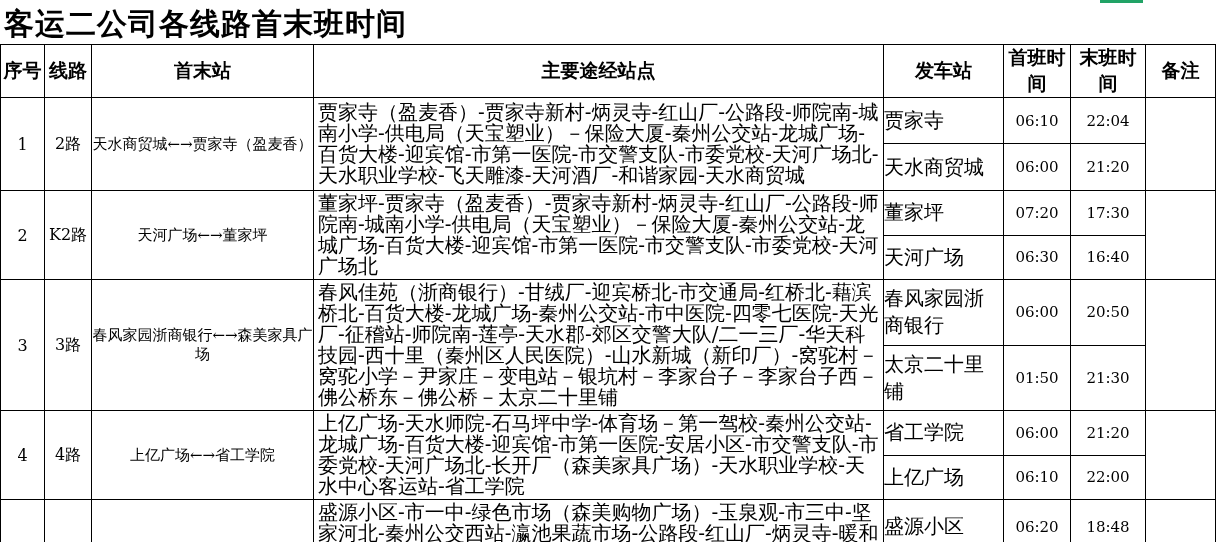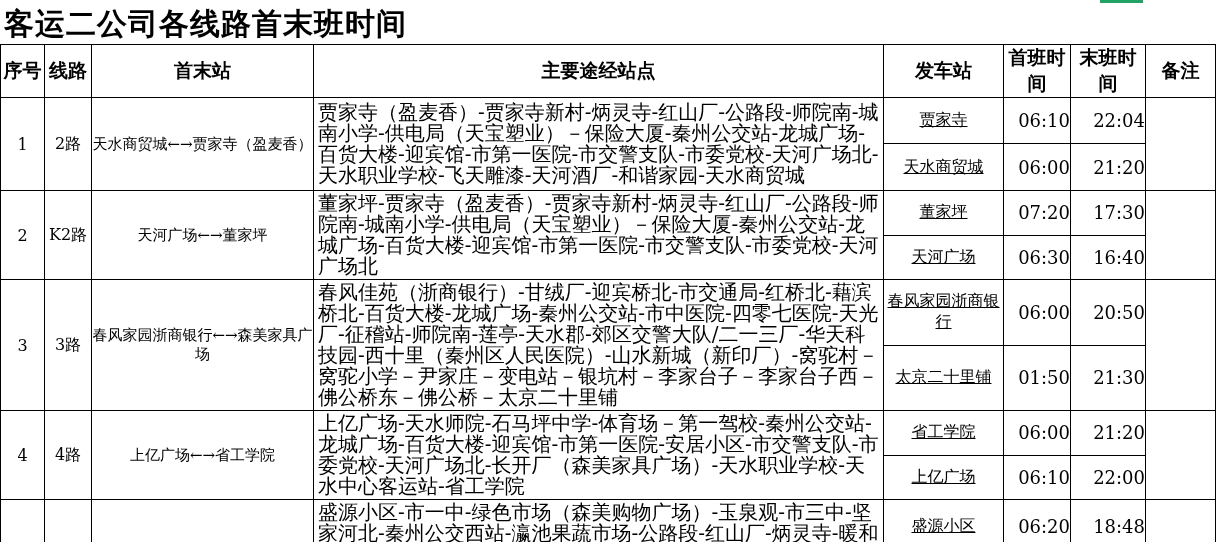--- a/index.html
+++ b/index.html
@@ -51,27 +51,26 @@
     margin-top: 12px;
   }
   td.c-stations {
     font-size: 20px;
     line-height: 21px;
     padding: 2px 4px;
     text-align: left;
     vertical-align: middle;
   }
   td.c-dep {
-    text-align: center;
-    font-size: 16px;
-    text-decoration: underline;
+    text-align: left;
+    font-size: 20px;
   }
   td.c-time {
-    text-align: right;
-    font-size: 18px;
+    text-align: center;
+    font-size: 15px;
   }
   td.c-remark { }
 </style>
 </head>
 <body>
 
 <div class="page">
   <div class="title">客运二公司各线路首末班时间</div>
   <div class="artifact" style="background: rgb(33, 163, 102);"></div>
 

